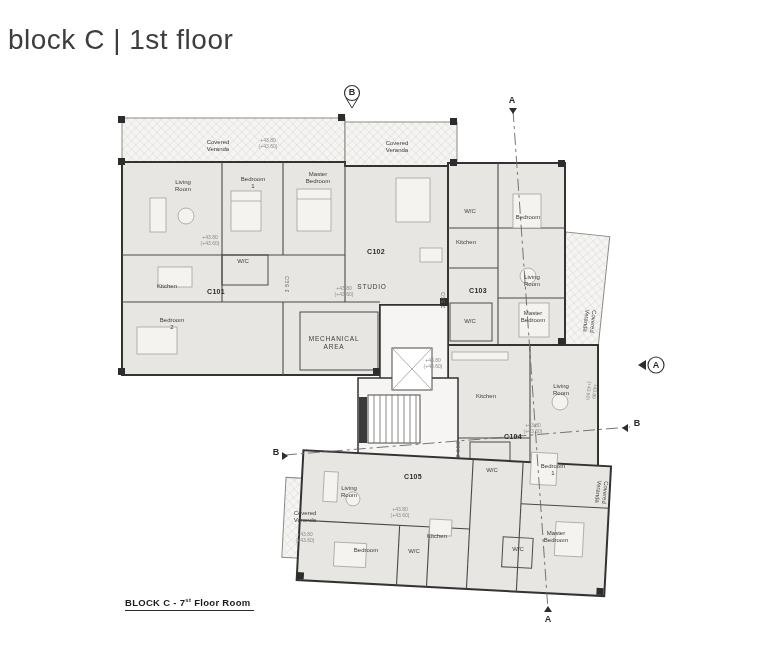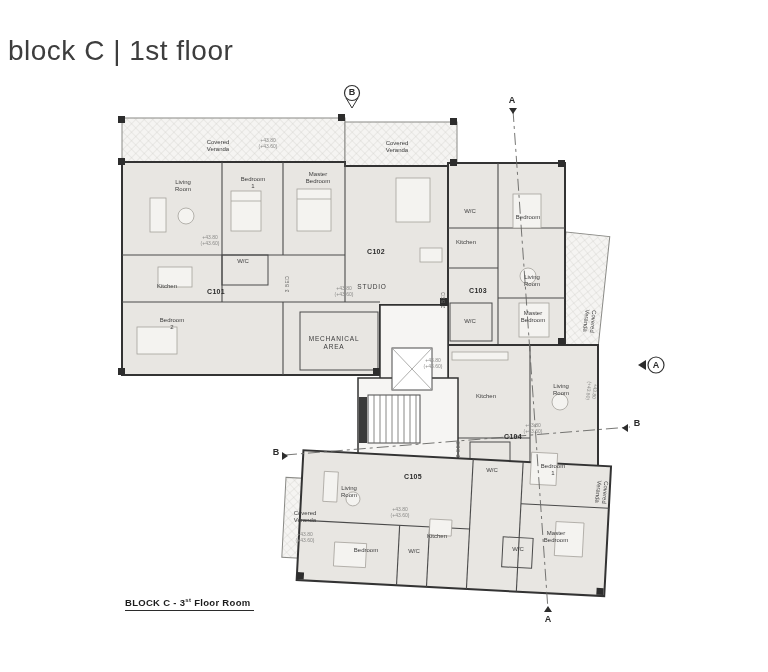--- a/index.html
+++ b/index.html
@@ -1,21 +1,21 @@
 <!DOCTYPE html>
 <html><head>
 <meta charset="utf-8">
 <style>
   html,body{margin:0;padding:0;}
   body{
     width:768px;height:672px;position:relative;overflow:hidden;
     background:#ffffff;font-family:"Liberation Sans",sans-serif;
   }
   .title{
-    position:absolute;left:8px;top:35px;font-size:28px;color:#3d3d3d;
+    position:absolute;left:8px;top:24px;font-size:28px;color:#3d3d3d;
     letter-spacing:.5px;font-weight:400;
   }
   #plan-svg{position:absolute;left:0;top:0;}
   .lbl{
     position:absolute;transform:translate(-50%,-50%);
     font-size:6px;line-height:1.2;color:#3c3c3c;text-align:center;
     white-space:pre-line;pointer-events:none;
   }
   .elev{font-size:5px;color:#8b8b89;}
   .unit{font-size:7px;font-weight:bold;color:#2c2c2c;letter-spacing:.3px;}
@@ -255,14 +255,14 @@
 <div class="lbl" style="left:518px;top:550px">W/C</div>
 
 <div class="sec" style="left:352px;top:92px">B</div>
 <div class="sec" style="left:656px;top:365px">A</div>
 <div class="sec" style="left:512px;top:100px">A</div>
 <div class="sec" style="left:548px;top:619px">A</div>
 <div class="sec" style="left:276px;top:452px">B</div>
 <div class="sec" style="left:637px;top:423px">B</div>
 
 <div class="caption">
-  <span>BLOCK C - 3</span><sup>st</sup><span> Floor Room</span>
+  <span>BLOCK C - 7</span><sup>st</sup><span> Floor Room</span>
 </div>
 
 </body></html>

